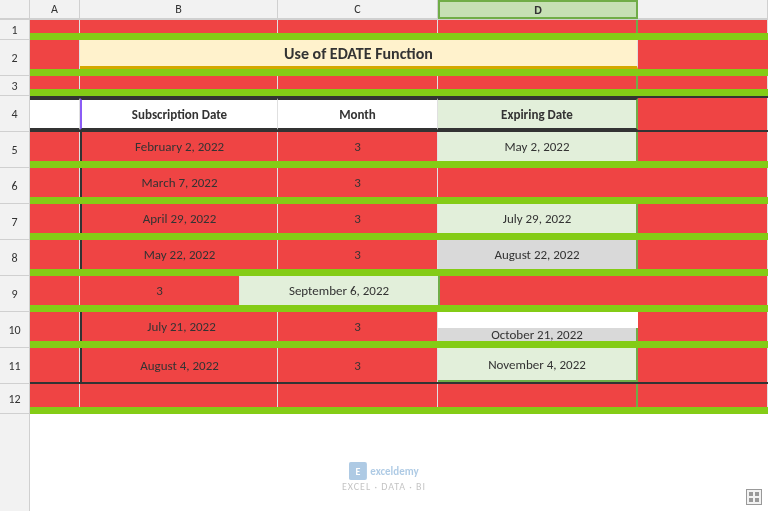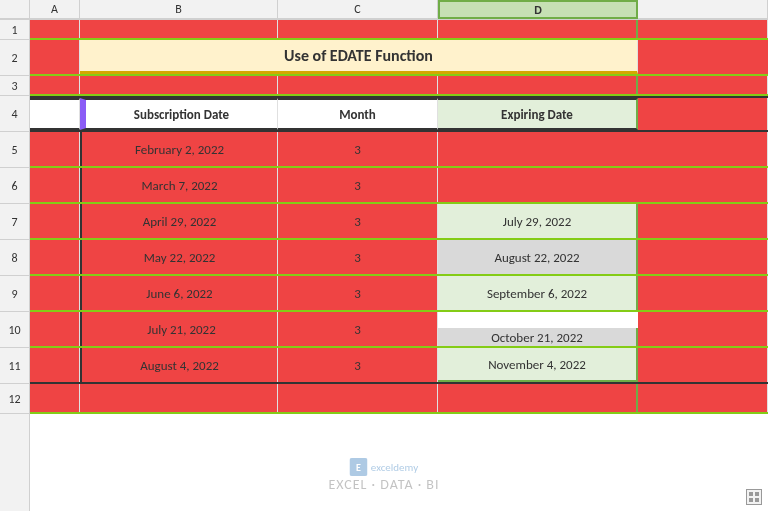--- a/index.html
+++ b/index.html
@@ -89,21 +89,21 @@
     }
 
     .sheet-grid {
       display: flex;
       flex-direction: column;
       flex: 1;
     }
 
     .grid-row {
       display: flex;
-      border-bottom: 2px solid #84cc16;
+      border-bottom: 7px solid #84cc16;
     }
 
     .grid-row.row-h-1 { height: 20px; min-height: 20px; }
     .grid-row.row-h-2 { height: 36px; min-height: 36px; }
     .grid-row.row-h-3 { height: 20px; min-height: 20px; }
     .grid-row.row-h-4 { height: 36px; min-height: 36px; }
     .grid-row.row-h-data { height: 36px; min-height: 36px; }
     .grid-row.row-h-12 { height: 30px; min-height: 30px; }
 
     .cell {
@@ -144,21 +144,21 @@
 
     
     .header-cell {
       background: #fff;
       font-weight: bold;
       border-top: 2px solid #333;
       border-bottom: 2px solid #333;
     }
 
     .header-cell.col-b {
-      border-left: 6px solid #8b5cf6;
+      border-left: 2px solid #8b5cf6;
     }
 
     .header-cell.col-d {
       background: #e2efda;
       border-right: 2px solid #70ad47 !important;
     }
 
     
     .row-even .cell.col-d {
       background: #d9d9d9;
@@ -275,20 +275,23 @@
       </div>
 
       <div class="grid-row row-h-data row-odd">
         <div class="cell col-a"></div>
         <div class="cell col-b" style="border-left:2px solid #333;">
           <span>February 2, 2022</span>
         </div>
         <div class="cell col-c">
           <span>3</span>
         </div>
+        <div class="cell col-d" style="background:#e2efda; border-right:2px solid #70ad47;">
+          <span>May 2, 2022</span>
+        </div>
         <div class="cell col-rest"></div>
       </div>
 
       <div class="grid-row row-h-data row-even">
         <div class="cell col-a"></div>
         <div class="cell col-b" style="border-left:2px solid #333;">
           <span>March 7, 2022</span>
         </div>
         <div class="cell col-c">
           <span>3</span>
@@ -319,23 +322,20 @@
           <span>3</span>
         </div>
         <div class="cell col-d" style="background:#d9d9d9; border-right:2px solid #70ad47;">
           <span>August 22, 2022</span>
         </div>
         <div class="cell col-rest"></div>
       </div>
 
       <div class="grid-row row-h-data row-odd">
         <div class="cell col-a"></div>
-        <div class="cell col-b" style="border-left:2px solid #333;">
-          <span>June 6, 2022</span>
-        </div>
         <div class="cell col-c">
           <span>3</span>
         </div>
         <div class="cell col-d" style="background:#e2efda; border-right:2px solid #70ad47;">
           <span>September 6, 2022</span>
         </div>
         <div class="cell col-rest"></div>
       </div>
 
       <div class="grid-row row-h-data row-even">
@@ -376,23 +376,23 @@
 
     </div>
   </div>
 
   <div class="watermark">
     <div style="display:flex;align-items:center;gap:3px;">
       <svg width="18" height="18" viewBox="0 0 18 18">
         <rect width="18" height="18" rx="2" fill="#1a6bb5"></rect>
         <text x="9" y="13" font-size="10" text-anchor="middle" fill="white" font-weight="bold">E</text>
       </svg>
-      <span style="font-size:11px;font-weight:normal;color:#1a6bb5;">exceldemy</span>
+      <span style="font-size:11px;font-weight:bold;color:#1a6bb5;">exceldemy</span>
     </div>
-    <div style="font-size:14px;letter-spacing:1px;color:#555;">EXCEL · DATA · BI</div>
+    <div style="font-size:10px;letter-spacing:1px;color:#555;">EXCEL · DATA · BI</div>
   </div>
 
   <div class="resize-icon">
     <svg width="10" height="10">
       <rect x="0" y="0" width="4" height="4" fill="#999"></rect>
       <rect x="6" y="0" width="4" height="4" fill="#999"></rect>
       <rect x="0" y="6" width="4" height="4" fill="#999"></rect>
       <rect x="6" y="6" width="4" height="4" fill="#999"></rect>
     </svg>
   </div>

